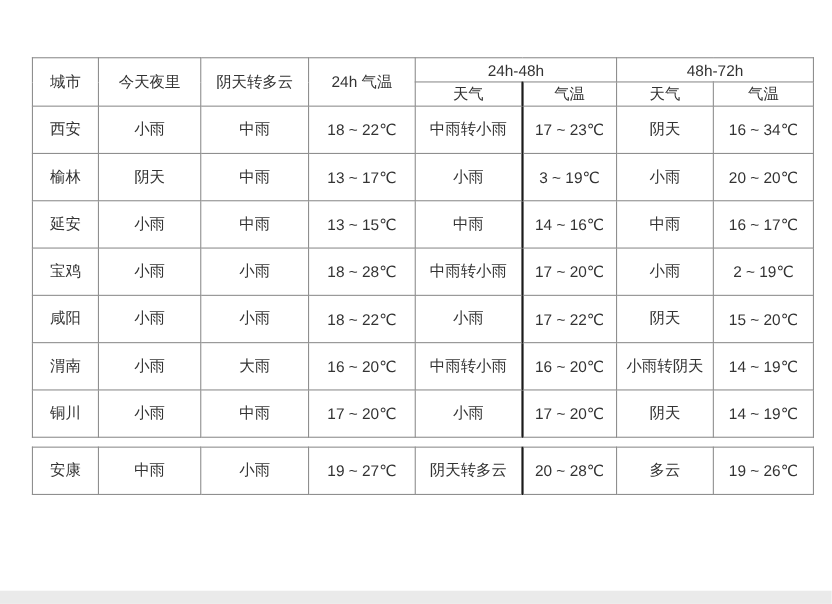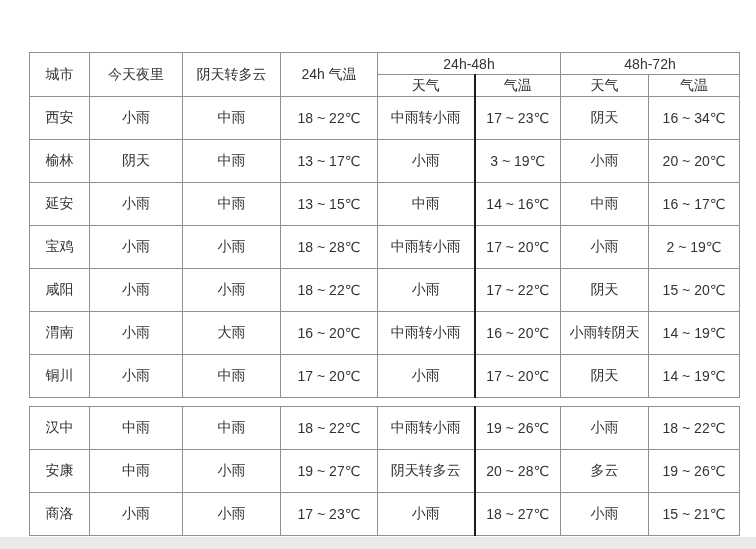--- a/index.html
+++ b/index.html
@@ -172,46 +172,26 @@
         <col class="c2">
         <col class="c3">
         <col class="c4">
       <col class="c5">
         <col class="c6">
         <col class="c7">
         <col class="c8">
     </colgroup>
     <tbody>
         <tr>
-          <td>汉中</td>
-          <td>中雨</td>
-          <td>中雨</td>
-          <td>18 ~ 22℃</td>
-          <td>中雨转小雨</td>
-          <td class="hl">19 ~ 26℃</td>
-          <td>小雨</td>
-          <td>18 ~ 22℃</td>
-        </tr>
-        <tr>
           <td>安康</td>
           <td>中雨</td>
           <td>小雨</td>
           <td>19 ~ 27℃</td>
           <td>阴天转多云</td>
           <td class="hl">20 ~ 28℃</td>
           <td>多云</td>
           <td>19 ~ 26℃</td>
         </tr>
-        <tr>
-          <td>商洛</td>
-          <td>小雨</td>
-          <td>小雨</td>
-          <td>17 ~ 23℃</td>
-          <td>小雨</td>
-          <td class="hl">18 ~ 27℃</td>
-          <td>小雨</td>
-          <td>15 ~ 21℃</td>
-        </tr>
       </tbody>
   </table>
 </div>
 
 <div class="bottom-strip"></div>
 
 </body></html>

